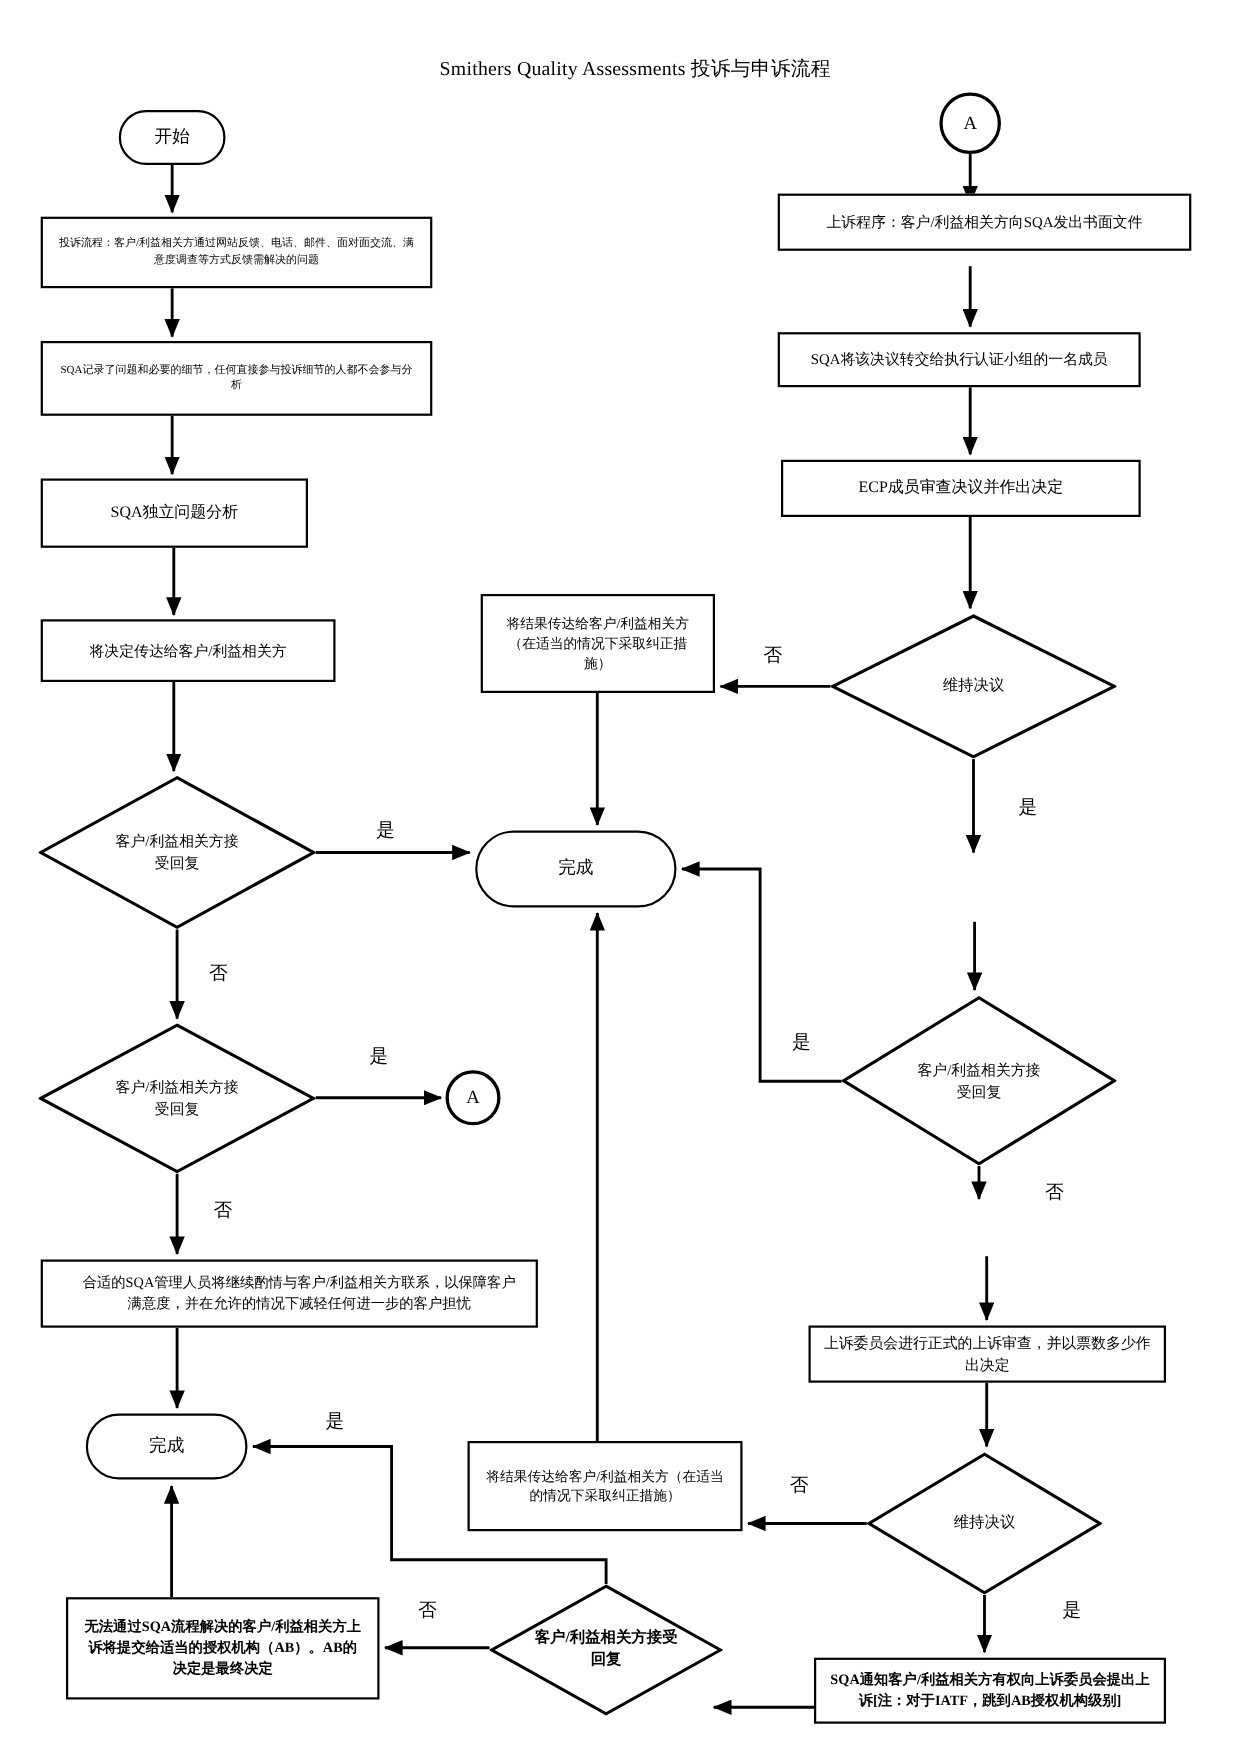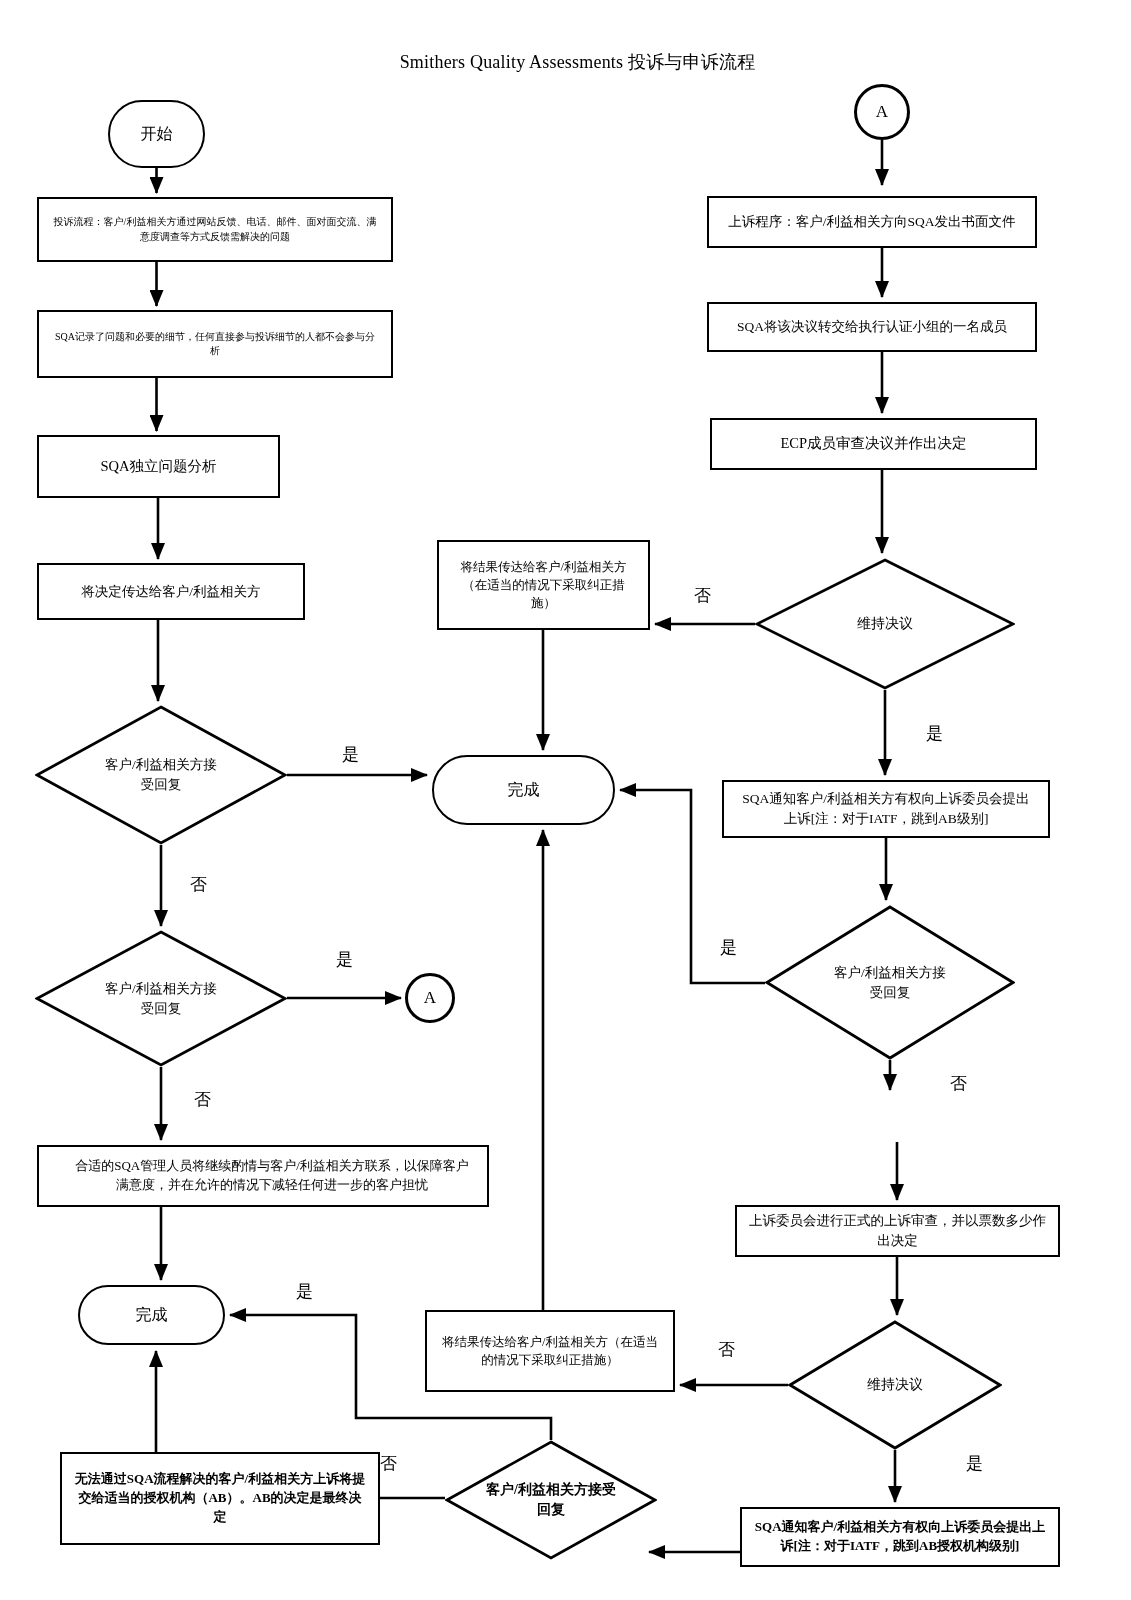--- a/index.html
+++ b/index.html
@@ -62,21 +62,21 @@
       <line x1="788" y1="1385" x2="680" y2="1385" marker-end="url(#ah)"></line>
       <line x1="895" y1="1450" x2="895" y2="1502" marker-end="url(#ah)"></line>
       <line x1="740" y1="1552" x2="649" y2="1552" marker-end="url(#ah)"></line>
       <line x1="445" y1="1498" x2="350" y2="1498" marker-end="url(#ah)"></line>
       <line x1="543" y1="1310" x2="543" y2="830" marker-end="url(#ah)"></line>
     </g>
   </svg>
 
   <div class="title">Smithers Quality Assessments 投诉与申诉流程</div>
 
-  <div class="node pill fs16" style="left:108px;top:100px;width:97px;height:68px;">开始</div>
+  <div class="node pill fs16" style="left:108px;top:100px;width:97px;height:50px;">开始</div>
 
   <div class="node rect fs11" style="left:37px;top:197px;width:356px;height:65px;">投诉流程：客户/利益相关方通过网站反馈、电话、邮件、面对面交流、满意度调查等方式反馈需解决的问题</div>
 
   <div class="node rect fs11" style="left:37px;top:310px;width:356px;height:68px;">SQA记录了问题和必要的细节，任何直接参与投诉细节的人都不会参与分析</div>
 
   <div class="node rect fs145" style="left:37px;top:435px;width:243px;height:63px;">SQA独立问题分析</div>
 
   <div class="node rect fs135" style="left:37px;top:563px;width:268px;height:57px;">将决定传达给客户/利益相关方</div>
 
   <div class="node diamond" style="left:35px;top:705px;width:252px;height:140px;">
@@ -92,51 +92,50 @@
     </svg>
     <span class="dlbl fs135 w120">客户/利益相关方接受回复</span>
   </div>
 
   <div class="node circle fs17" style="left:405px;top:973px;width:50px;height:50px;">A</div>
 
   <div class="node rect fs13" style="left:37px;top:1145px;width:452px;height:62px;padding-left:30px;">合适的SQA管理人员将继续酌情与客户/利益相关方联系，以保障客户满意度，并在允许的情况下减轻任何进一步的客户担忧</div>
 
   <div class="node pill fs16" style="left:78px;top:1285px;width:147px;height:60px;">完成</div>
 
-  <div class="node rect fs13 b" style="left:60px;top:1452px;width:320px;height:93px;">无法通过SQA流程解决的客户/利益相关方上诉将提交给适当的授权机构（AB）。AB的决定是最终决定</div>
+  <div class="node rect fs13 b" style="left:60px;top:1452px;width:285px;height:93px;">无法通过SQA流程解决的客户/利益相关方上诉将提交给适当的授权机构（AB）。AB的决定是最终决定</div>
 
   <div class="node rect fs12" style="left:437px;top:540px;width:213px;height:90px;">将结果传达给客户/利益相关方（在适当的情况下采取纠正措施）</div>
 
   <div class="node pill fs16" style="left:432px;top:755px;width:183px;height:70px;">完成</div>
 
   <div class="node rect fs12" style="left:425px;top:1310px;width:250px;height:82px;">将结果传达给客户/利益相关方（在适当的情况下采取纠正措施）</div>
 
   <div class="node diamond" style="left:445px;top:1440px;width:212px;height:120px;">
     <svg viewBox="0 0 212 120" preserveAspectRatio="none">
       <polygon points="106,2 210,60 106,118 2,60" fill="#fff" stroke="#000" stroke-width="2.8"></polygon>
     </svg>
     <span class="dlbl fs14 b w130">客户/利益相关方接受回复</span>
   </div>
 
   <div class="node circle fs17" style="left:854px;top:84px;width:56px;height:56px;">A</div>
 
-  <div class="node rect fs135" style="left:707px;top:196px;width:330px;height:52px;">上诉程序：客户/利益相关方向SQA发出书面文件</div>
+  <div class="node rect fs135" style="left:707px;top:176px;width:376px;height:52px;">上诉程序：客户/利益相关方向SQA发出书面文件</div>
 
   <div class="node rect fs135" style="left:707px;top:302px;width:330px;height:50px;">SQA将该决议转交给执行认证小组的一名成员</div>
 
   <div class="node rect fs145" style="left:710px;top:418px;width:327px;height:52px;">ECP成员审查决议并作出决定</div>
 
   <div class="node diamond" style="left:755px;top:558px;width:260px;height:132px;">
     <svg viewBox="0 0 260 132" preserveAspectRatio="none">
       <polygon points="130,2 258,66 130,130 2,66" fill="#fff" stroke="#000" stroke-width="2.8"></polygon>
     </svg>
     <span class="dlbl fs14">维持决议</span>
   </div>
 
-  <div class="node rect fs135" style="left:722px;top:780px;width:328px;height:58px;">SQA通知客户/利益相关方有权向上诉委员会提出上诉[注：对于IATF，跳到AB级别]</div>
 
   <div class="node diamond" style="left:765px;top:905px;width:250px;height:155px;">
     <svg viewBox="0 0 250 155" preserveAspectRatio="none">
       <polygon points="125,2 248,77.5 125,153 2,77.5" fill="#fff" stroke="#000" stroke-width="2.8"></polygon>
     </svg>
     <span class="dlbl fs135 w120">客户/利益相关方接受回复</span>
   </div>
 
 
   <div class="node rect fs135" style="left:735px;top:1205px;width:325px;height:52px;">上诉委员会进行正式的上诉审查，并以票数多少作出决定</div>

